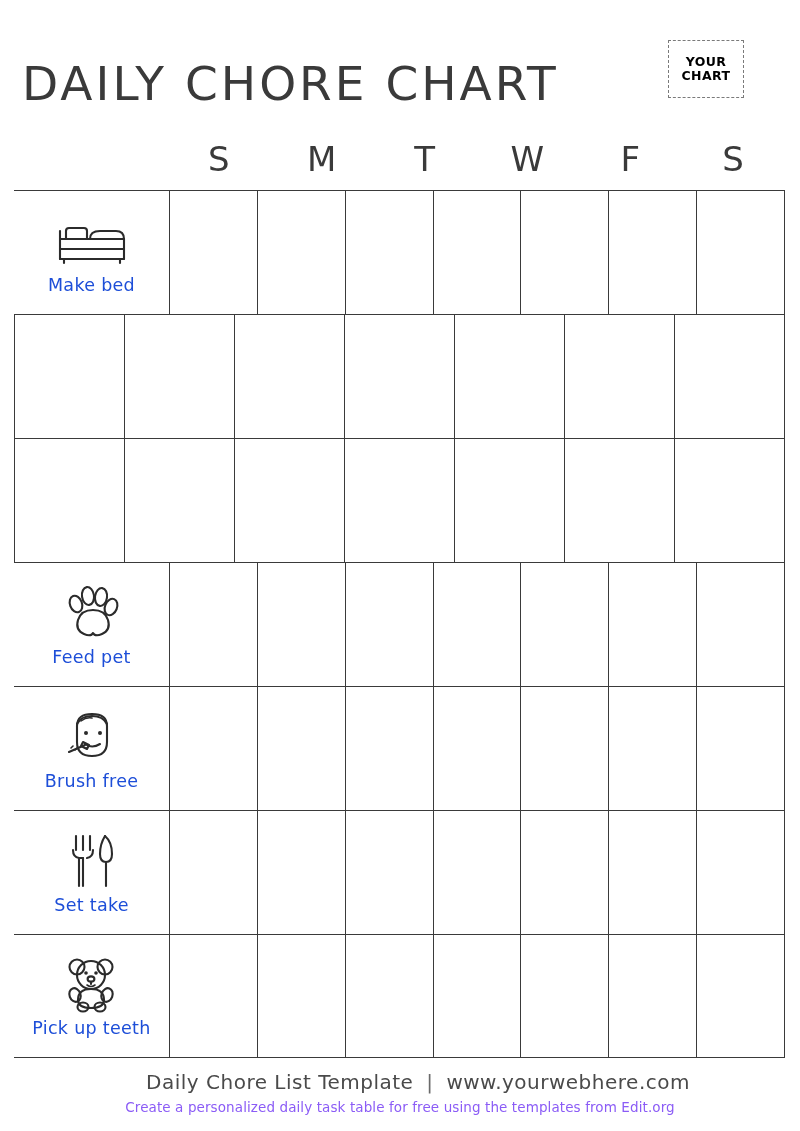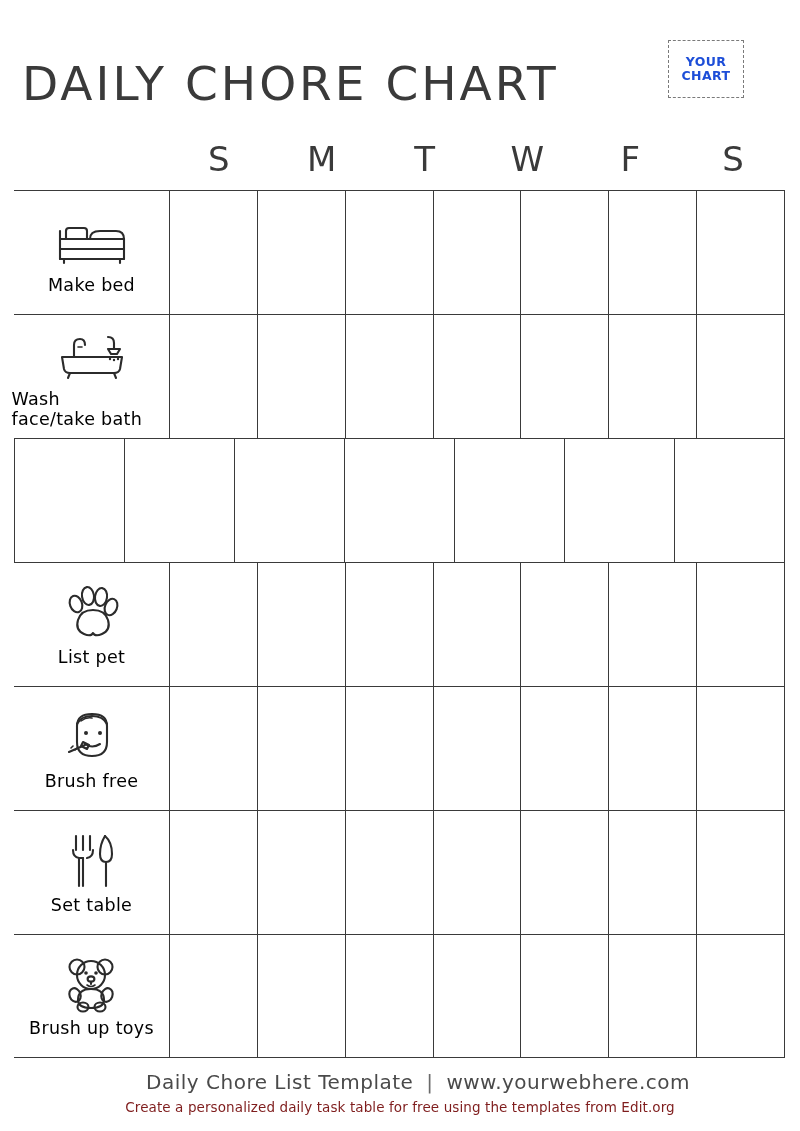--- a/index.html
+++ b/index.html
@@ -50,21 +50,21 @@
     display: flex;
     flex-direction: column;
     align-items: center;
     justify-content: center;
     line-height: 1.15;
   }
   .logo-box span {
     font-size: 12.5px;
     font-weight: bold;
     letter-spacing: 0.4px;
-    color: #1d4ed8;
+    color: #000000;
   }
 
   
   .days {
     position: absolute;
     top: 133px;
     left: 168px;
     width: 617px;
     height: 55px;
     display: flex;
@@ -106,22 +106,22 @@
   }
   .chore-icon {
     height: 62px;
     display: flex;
     align-items: center;
     justify-content: center;
   }
   .chore-label {
     margin-top: 4px;
     font-size: 17.5px;
-    color: #000000;
-    text-align: left;
+    color: #1d4ed8;
+    text-align: right;
     line-height: 1.12;
     letter-spacing: 0.3px;
     max-width: 160px;
   }
   .chore-label.wide { width: 170px; margin-left: 0; }
 
   .boxes {
     display: flex;
     flex: 1;
     border-left: 1.6px solid #3a3a3a;
@@ -146,21 +146,21 @@
   .footer-main {
     font-size: 20px;
     color: #4a4a4a;
     letter-spacing: 0.5px;
     padding-left: 36px;
   }
   .footer-sep { margin: 0 6px; color: #6a6a6a; }
   .footer-sub {
     margin-top: 5px;
     font-size: 13.5px;
-    color: #7f1d1d;
+    color: #8b5cf6;
     letter-spacing: 0.1px;
   }
 
   svg { display: block; }
   .ln { fill: none; stroke: #2b2b2b; stroke-width: 2.1; stroke-linecap: round; stroke-linejoin: round; }
   .ln-t { fill: none; stroke: #2b2b2b; stroke-width: 1.6; stroke-linecap: round; stroke-linejoin: round; }
   .fl { fill: #2b2b2b; }
 </style>
 </head>
 <body>
@@ -208,38 +208,20 @@
         <div class="box"></div>
         <div class="box"></div>
         <div class="box"></div>
         <div class="box"></div>
         <div class="box"></div>
         <div class="box"></div>
       </div>
     </div>
 
     <div class="row">
-      <div class="chore-cell">
-        <div class="chore-icon">
-          <svg width="76" height="52" viewBox="0 0 76 52">
-            <path class="ln" d="M8 28 L68 28 L66 40 Q65 44 60 44 L16 44 Q11 44 10 40 Z"></path>
-            <path class="ln" d="M16 44 L14 49"></path>
-            <path class="ln" d="M60 44 L62 49"></path>
-            <path class="ln" d="M20 28 L20 16 Q20 10 26 10 Q31 10 31 16"></path>
-            <path class="ln-t" d="M24 18 L28 18"></path>
-            <path class="ln" d="M54 8 Q60 8 60 14 L60 20"></path>
-            <path class="ln" d="M54 20 L66 20 L63 25 L57 25 Z"></path>
-            <circle class="fl" cx="56" cy="30" r="1.2"></circle>
-            <circle class="fl" cx="60" cy="31" r="1.2"></circle>
-            <circle class="fl" cx="64" cy="30" r="1.2"></circle>
-          </svg>
-        </div>
-        <div class="chore-label wide" style="white-space:pre-line;">Wash
-face/take bath</div>
-      </div>
       <div class="boxes">
         <div class="box"></div>
         <div class="box"></div>
         <div class="box"></div>
         <div class="box"></div>
         <div class="box"></div>
         <div class="box"></div>
         <div class="box"></div>
       </div>
     </div>
@@ -260,21 +242,21 @@
       <div class="chore-cell">
         <div class="chore-icon">
           <svg width="62" height="58" viewBox="0 0 62 58">
             <ellipse class="ln" cx="15" cy="20" rx="6" ry="8.5" transform="rotate(-20 15 20)"></ellipse>
             <ellipse class="ln" cx="27" cy="12" rx="6" ry="9" transform="rotate(-8 27 12)"></ellipse>
             <ellipse class="ln" cx="40" cy="13" rx="6" ry="9" transform="rotate(8 40 13)"></ellipse>
             <ellipse class="ln" cx="50" cy="23" rx="6" ry="8.5" transform="rotate(22 50 23)"></ellipse>
             <path class="ln" d="M32 26 Q44 26 47 36 Q50 46 41 50 Q34 53 32 49 Q30 53 23 50 Q14 46 17 36 Q20 26 32 26 Z"></path>
           </svg>
         </div>
-        <div class="chore-label">List pet</div>
+        <div class="chore-label">Feed pet</div>
       </div>
       <div class="boxes">
         <div class="box"></div>
         <div class="box"></div>
         <div class="box"></div>
         <div class="box"></div>
         <div class="box"></div>
         <div class="box"></div>
         <div class="box"></div>
       </div>
@@ -317,21 +299,21 @@
             <path class="ln" d="M19 4 L19 18"></path>
             <path class="ln" d="M26 4 L26 18"></path>
             <path class="ln" d="M9 18 Q9 25 15 26 L15 54"></path>
             <path class="ln" d="M29 18 Q29 25 23 26"></path>
             <path class="ln" d="M15 26 L19 26"></path>
             <path class="ln" d="M19 26 L19 54"></path>
             <path class="ln" d="M41 4 Q48 10 48 22 Q48 30 42 30 L42 54"></path>
             <path class="ln" d="M41 4 Q36 12 36 22 Q36 30 42 30"></path>
           </svg>
         </div>
-        <div class="chore-label">Set table</div>
+        <div class="chore-label">Set take</div>
       </div>
       <div class="boxes">
         <div class="box"></div>
         <div class="box"></div>
         <div class="box"></div>
         <div class="box"></div>
         <div class="box"></div>
         <div class="box"></div>
         <div class="box"></div>
       </div>
@@ -349,21 +331,21 @@
             <ellipse class="ln" cx="32" cy="24" rx="3.4" ry="2.6"></ellipse>
             <path class="ln" d="M32 27 L32 29"></path>
             <path class="ln-t" d="M28 30 Q32 33 36 30"></path>
             <path class="ln" d="M32 34 Q45 34 45 45 Q45 53 32 53 Q19 53 19 45 Q19 34 32 34 Z"></path>
             <ellipse class="ln" cx="16" cy="40" rx="5.5" ry="7" transform="rotate(-20 16 40)"></ellipse>
             <ellipse class="ln" cx="48" cy="40" rx="5.5" ry="7" transform="rotate(20 48 40)"></ellipse>
             <ellipse class="ln" cx="24" cy="52" rx="5.5" ry="4.5"></ellipse>
             <ellipse class="ln" cx="41" cy="52" rx="5.5" ry="4.5"></ellipse>
           </svg>
         </div>
-        <div class="chore-label">Brush up toys</div>
+        <div class="chore-label">Pick up teeth</div>
       </div>
       <div class="boxes">
         <div class="box"></div>
         <div class="box"></div>
         <div class="box"></div>
         <div class="box"></div>
         <div class="box"></div>
         <div class="box"></div>
         <div class="box"></div>
       </div>

